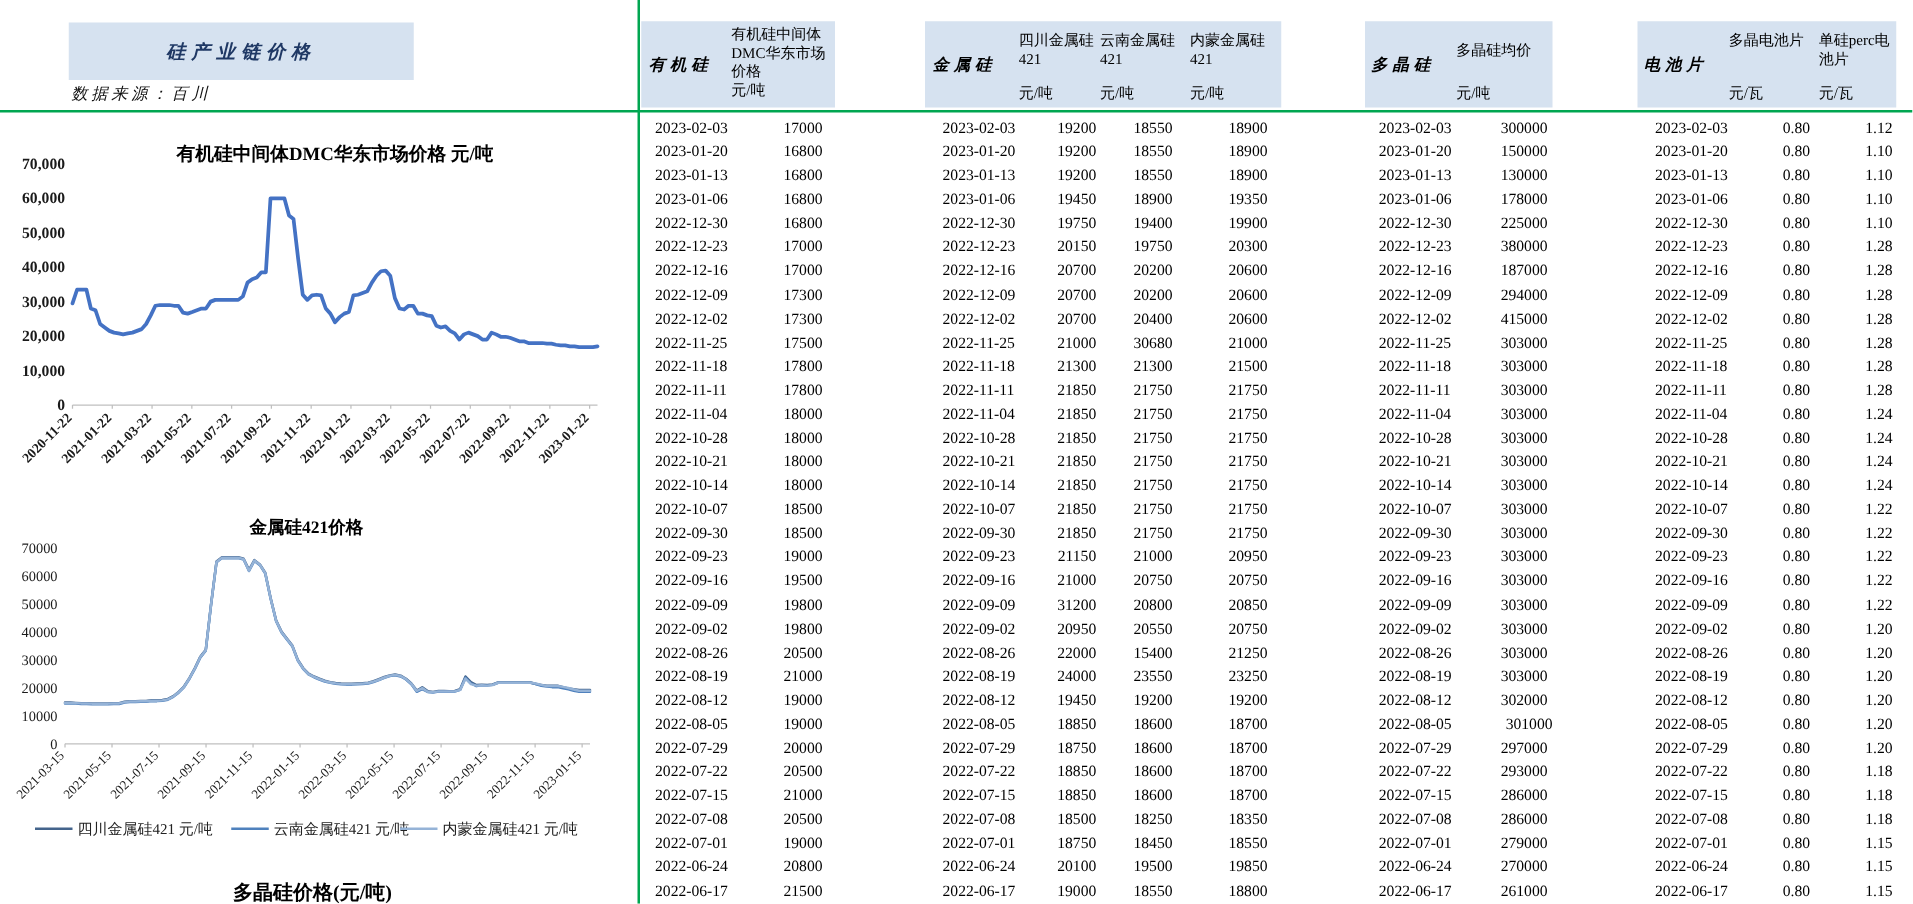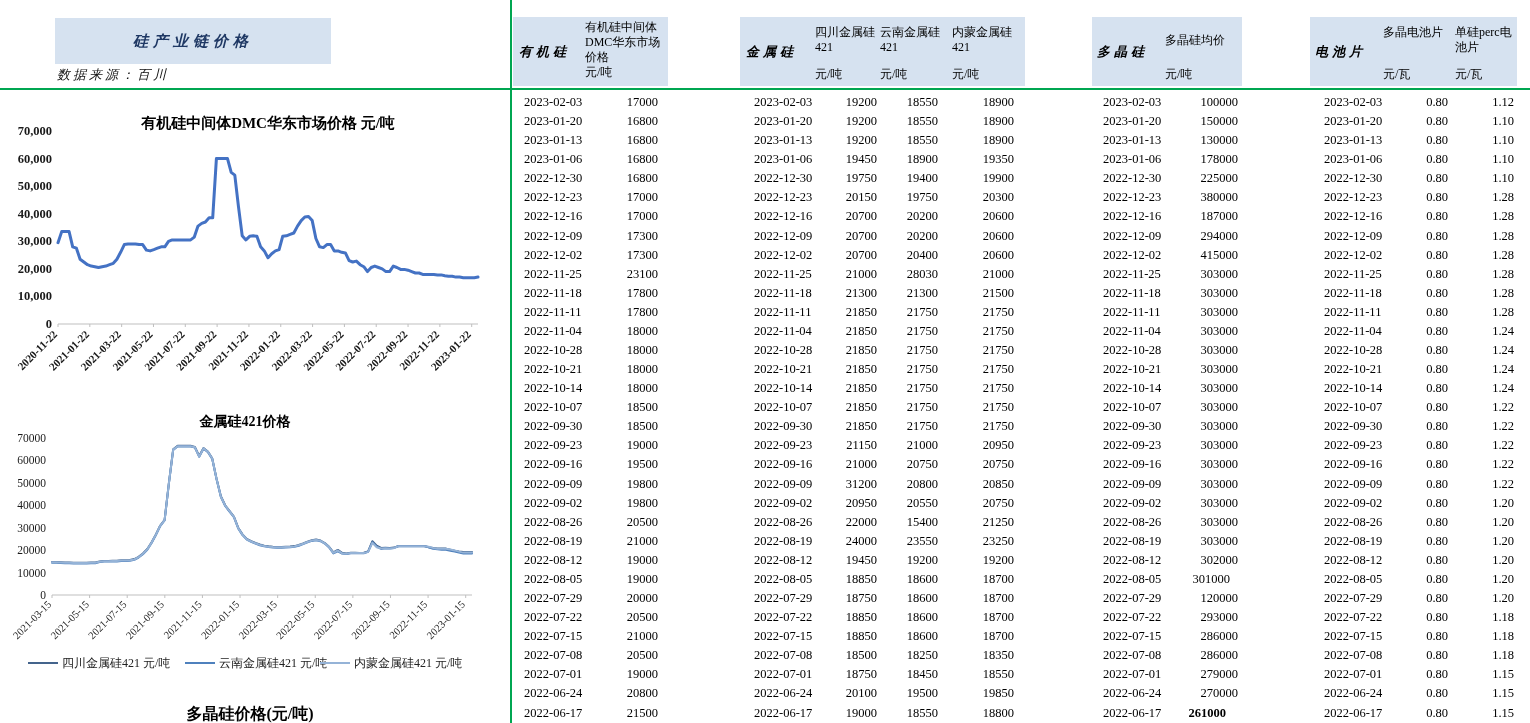--- a/index.html
+++ b/index.html
@@ -170,21 +170,21 @@
       <div class="t-row">
         <span class="date-cell" style="left: 11px;">2022-12-09</span>
         <span class="value-cell" style="right: 10px;">17300</span>
       </div>
       <div class="t-row">
         <span class="date-cell" style="left: 11px;">2022-12-02</span>
         <span class="value-cell" style="right: 10px;">17300</span>
       </div>
       <div class="t-row">
         <span class="date-cell" style="left: 11px;">2022-11-25</span>
-        <span class="value-cell" style="right: 10px;">23100</span>
+        <span class="value-cell" style="right: 10px;">17500</span>
       </div>
       <div class="t-row">
         <span class="date-cell" style="left: 11px;">2022-11-18</span>
         <span class="value-cell" style="right: 10px;">17800</span>
       </div>
       <div class="t-row">
         <span class="date-cell" style="left: 11px;">2022-11-11</span>
         <span class="value-cell" style="right: 10px;">17800</span>
       </div>
       <div class="t-row">
@@ -332,21 +332,21 @@
       </div>
       <div class="t-row">
         <span class="date-cell" style="left: 14px;">2022-12-02</span>
         <span class="value-cell" style="right: 148px;">20700</span>
         <span class="value-cell" style="right: 87px;">20400</span>
         <span class="value-cell" style="right: 11px;">20600</span>
       </div>
       <div class="t-row">
         <span class="date-cell" style="left: 14px;">2022-11-25</span>
         <span class="value-cell" style="right: 148px;">21000</span>
-        <span class="value-cell" style="right: 87px;">28030</span>
+        <span class="value-cell" style="right: 87px;">30680</span>
         <span class="value-cell" style="right: 11px;">21000</span>
       </div>
       <div class="t-row">
         <span class="date-cell" style="left: 14px;">2022-11-18</span>
         <span class="value-cell" style="right: 148px;">21300</span>
         <span class="value-cell" style="right: 87px;">21300</span>
         <span class="value-cell" style="right: 11px;">21500</span>
       </div>
       <div class="t-row">
         <span class="date-cell" style="left: 14px;">2022-11-11</span>
@@ -482,21 +482,21 @@
       </div>
     </div>
     <div class="hdr-box" style="left: 1092px; top: 17px; width: 150px; height: 69px;">
       <span class="grp-label" style="left: 5px;">多晶硅</span>
       <div class="col-unit" style="left: 73px; bottom: 4px;">元/吨</div>
       <div class="col-title" style="left: 73px; top: 16px; width: 78px;">多晶硅均价</div>
     </div>
     <div class="rows-wrap" style="left: 1092px; width: 150px; height: 630px;">
       <div class="t-row">
         <span class="date-cell" style="left: 11px;">2023-02-03</span>
-        <span class="value-cell" style="right: 4px;">100000</span>
+        <span class="value-cell" style="right: 4px;">300000</span>
       </div>
       <div class="t-row">
         <span class="date-cell" style="left: 11px;">2023-01-20</span>
         <span class="value-cell" style="right: 4px;">150000</span>
       </div>
       <div class="t-row">
         <span class="date-cell" style="left: 11px;">2023-01-13</span>
         <span class="value-cell" style="right: 4px;">130000</span>
       </div>
       <div class="t-row">
@@ -582,25 +582,25 @@
       <div class="t-row">
         <span class="date-cell" style="left: 11px;">2022-08-19</span>
         <span class="value-cell" style="right: 4px;">303000</span>
       </div>
       <div class="t-row">
         <span class="date-cell" style="left: 11px;">2022-08-12</span>
         <span class="value-cell" style="right: 4px;">302000</span>
       </div>
       <div class="t-row">
         <span class="date-cell" style="left: 11px;">2022-08-05</span>
-        <span class="value-cell" style="right: 12px;">301000</span>
+        <span class="value-cell" style="right: 0;">301000</span>
       </div>
       <div class="t-row">
         <span class="date-cell" style="left: 11px;">2022-07-29</span>
-        <span class="value-cell" style="right: 4px;">120000</span>
+        <span class="value-cell" style="right: 4px;">297000</span>
       </div>
       <div class="t-row">
         <span class="date-cell" style="left: 11px;">2022-07-22</span>
         <span class="value-cell" style="right: 4px;">293000</span>
       </div>
       <div class="t-row">
         <span class="date-cell" style="left: 11px;">2022-07-15</span>
         <span class="value-cell" style="right: 4px;">286000</span>
       </div>
       <div class="t-row">
@@ -610,21 +610,21 @@
       <div class="t-row">
         <span class="date-cell" style="left: 11px;">2022-07-01</span>
         <span class="value-cell" style="right: 4px;">279000</span>
       </div>
       <div class="t-row">
         <span class="date-cell" style="left: 11px;">2022-06-24</span>
         <span class="value-cell" style="right: 4px;">270000</span>
       </div>
       <div class="t-row">
         <span class="date-cell" style="left: 11px;">2022-06-17</span>
-        <span class="value-cell" style="right: 16px; font-weight: bold;">261000</span>
+        <span class="value-cell" style="right: 4px;">261000</span>
       </div>
     </div>
     <div class="hdr-box" style="left: 1310px; top: 17px; width: 207px; height: 69px;">
       <span class="grp-label" style="left: 5px;">电池片</span>
       <div class="col-unit" style="left: 73px; bottom: 4px;">元/瓦</div>
       <div class="col-title" style="left: 73px; top: 8px; width: 64px;">多晶电池片</div>
       <div class="col-unit" style="left: 145px; bottom: 4px;">元/瓦</div>
       <div class="col-title" style="left: 145px; top: 8px; width: 66px;">单硅perc电池片</div>
     </div>
     <div class="rows-wrap" style="left: 1310px; width: 207px; height: 630px;">

